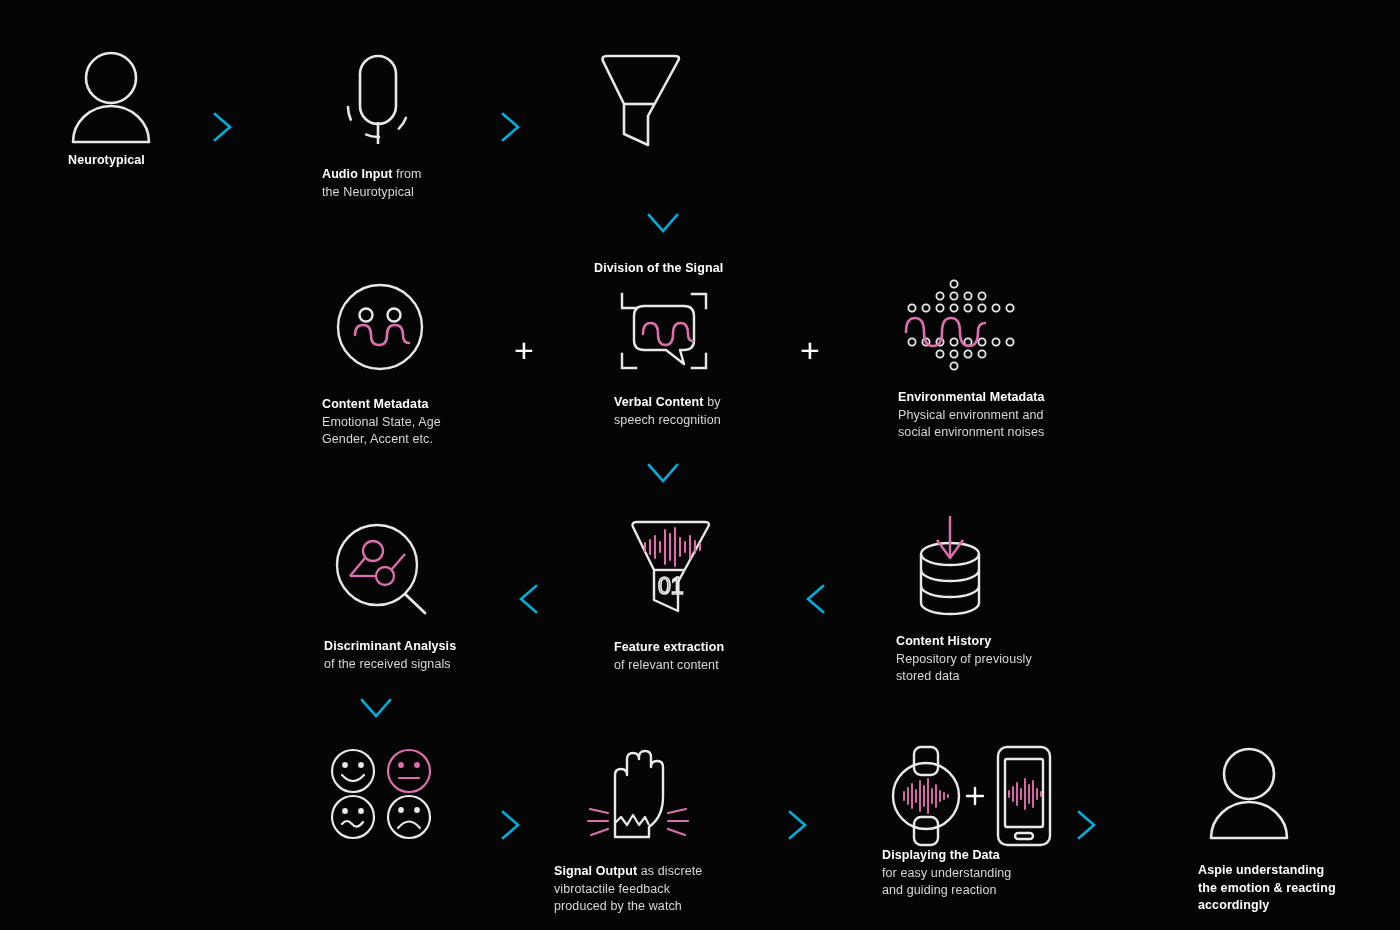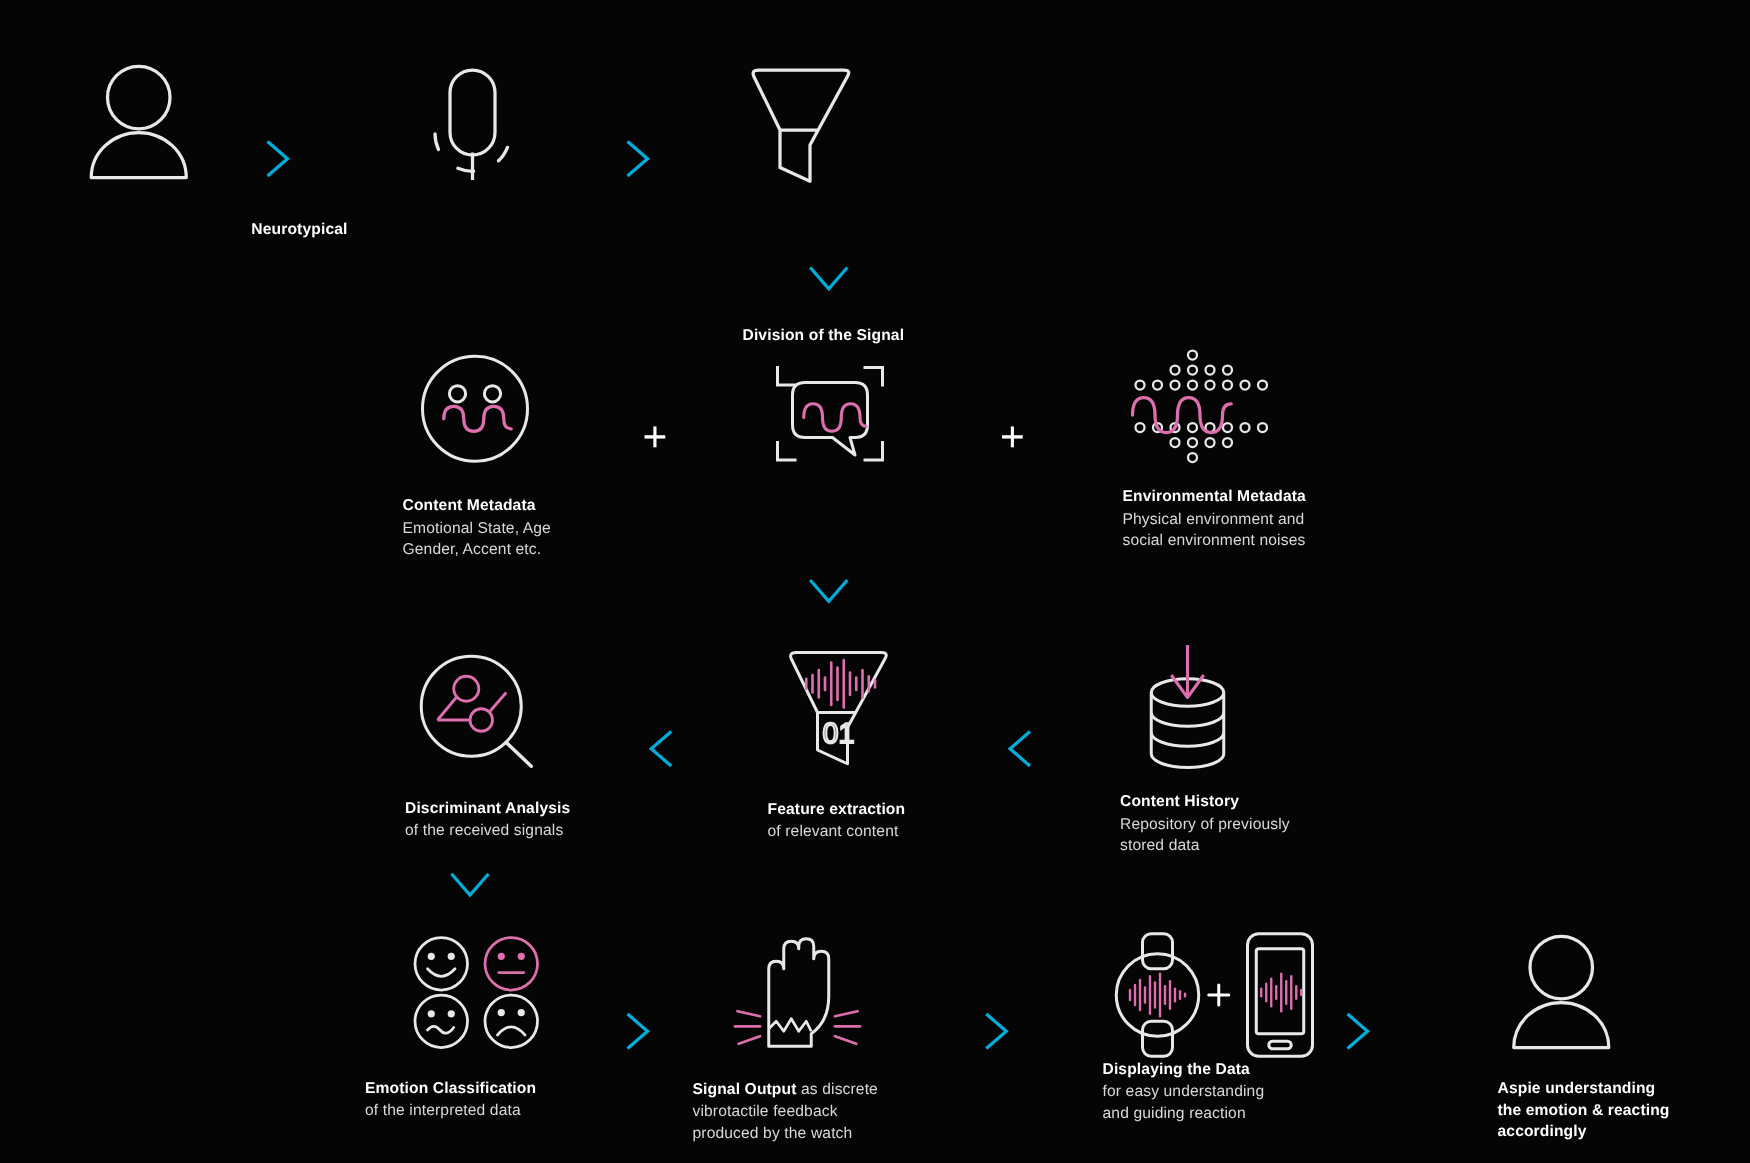--- a/index.html
+++ b/index.html
@@ -30,37 +30,39 @@
 </head>
 <body>
 
 <div class="node" style="left:68px;top:52px;">
   <div class="icon-wrap">
     <svg width="86" height="92" viewBox="0 0 86 92">
       <circle cx="43" cy="26" r="25" fill="none" stroke="#e8e8e8" stroke-width="2.6"></circle>
       <path d="M5 90 A38 36 0 0 1 81 90 Z" fill="none" stroke="#e8e8e8" stroke-width="2.6" stroke-linejoin="round"></path>
     </svg>
   </div>
-  <div class="caption" style="margin-top:31px;width:210px;text-align:right;"><b>Neurotypical</b><span></span></div>
+  <div class="caption" style="margin-top:8px;width:210px;"><b>Neurotypical</b><span></span></div>
 </div>
 
 <div class="chev" style="left:210px;top:110px;">
   <svg width="26" height="34" viewBox="0 0 26 34">
       <polyline points="5,4 20,17 5,30" fill="none" stroke="#00aedb" stroke-width="2.6" stroke-linecap="square"></polyline>
     </svg>
 </div>
 
 <div class="node" style="left:322px;top:50px;">
   <div class="icon-wrap" style="width:110px;">
     <svg width="110" height="96" viewBox="0 0 110 96">
       <rect x="38" y="6" width="36" height="68" rx="18" fill="none" stroke="#e8e8e8" stroke-width="2.6"></rect>
       <path d="M26 57 A30 30 0 0 0 86 57" fill="none" stroke="#e8e8e8" stroke-width="2.6" stroke-linecap="round" stroke-dasharray="13 22"></path>
       <line x1="56" y1="72" x2="56" y2="94" stroke="#e8e8e8" stroke-width="2.6"></line>
     </svg>
   </div>
+  <div class="caption" style="margin-top:20px;width:220px;"><b>Audio Input</b><span> from
+the Neurotypical</span></div>
 </div>
 
 <div class="chev" style="left:498px;top:110px;">
   <svg width="26" height="34" viewBox="0 0 26 34">
       <polyline points="5,4 20,17 5,30" fill="none" stroke="#00aedb" stroke-width="2.6" stroke-linecap="square"></polyline>
     </svg>
 </div>
 
 <div class="node" style="left:586px;top:52px;">
   <div class="icon-wrap" style="width:110px;">
@@ -99,20 +101,22 @@
   <div class="icon-wrap" style="width:112px;">
     <svg width="112" height="88" viewBox="0 0 112 88">
       <polyline points="22,20 8,20 8,6" fill="none" stroke="#e8e8e8" stroke-width="2.4" stroke-linecap="square"></polyline>
       <polyline points="78,6 92,6 92,20" fill="none" stroke="#e8e8e8" stroke-width="2.4" stroke-linecap="square"></polyline>
       <polyline points="8,66 8,80 22,80" fill="none" stroke="#e8e8e8" stroke-width="2.4" stroke-linecap="square"></polyline>
       <polyline points="92,66 92,80 78,80" fill="none" stroke="#e8e8e8" stroke-width="2.4" stroke-linecap="square"></polyline>
       <path d="M30 18 L70 18 Q80 18 80 28 L80 52 Q80 62 70 62 L66 62 L70 76 L52 62 L30 62 Q20 62 20 52 L20 28 Q20 18 30 18 Z" fill="none" stroke="#e8e8e8" stroke-width="2.4" stroke-linejoin="round"></path>
       <path d="M29 46 q0 -11 7.5 -11 q7.5 0 7.5 11 q0 11 7.5 11 q7.5 0 7.5 -11 q0 -11 7.5 -11 q7.5 0 7.5 11 q0 7 5 7" fill="none" stroke="#dd6fae" stroke-width="2.5" stroke-linecap="round" stroke-linejoin="round"></path>
     </svg>
   </div>
+  <div class="caption" style="margin-top:18px;width:220px;"><b>Verbal Content</b><span> by
+speech recognition</span></div>
 </div>
 
 <div class="plus" style="left:800px;top:333px;">+</div>
 
 <div class="node" style="left:878px;top:276px;">
   <div class="icon-wrap" style="width:160px;">
     <svg width="160" height="100" viewBox="0 0 160 100">
       <g fill="none" stroke="#e8e8e8" stroke-width="1.8">
         <circle cx="76" cy="8" r="3.6"></circle>
         <circle cx="62" cy="20" r="3.6"></circle>
@@ -263,22 +267,20 @@
       </g>
 
       <g fill="none" stroke="#e8e8e8" stroke-width="2.2">
         <circle cx="79" cy="69" r="21"></circle>
         <circle cx="71" cy="62" r="2.9" fill="#e8e8e8" stroke="none"></circle>
         <circle cx="87" cy="62" r="2.9" fill="#e8e8e8" stroke="none"></circle>
         <path d="M68 80 q11 -13 22 0" stroke-linecap="round"></path>
       </g>
     </svg>
   </div>
-  <div class="caption" style="margin-top:22px;width:230px;"><b>Emotion Classification</b><span>
-of the interpreted data</span></div>
 </div>
 
 <div class="chev" style="left:498px;top:808px;">
   <svg width="26" height="34" viewBox="0 0 26 34">
       <polyline points="5,4 20,17 5,30" fill="none" stroke="#00aedb" stroke-width="2.6" stroke-linecap="square"></polyline>
     </svg>
 </div>
 
 <div class="node" style="left:554px;top:745px;">
   <div class="icon-wrap" style="width:120px;margin-left:28px;">

